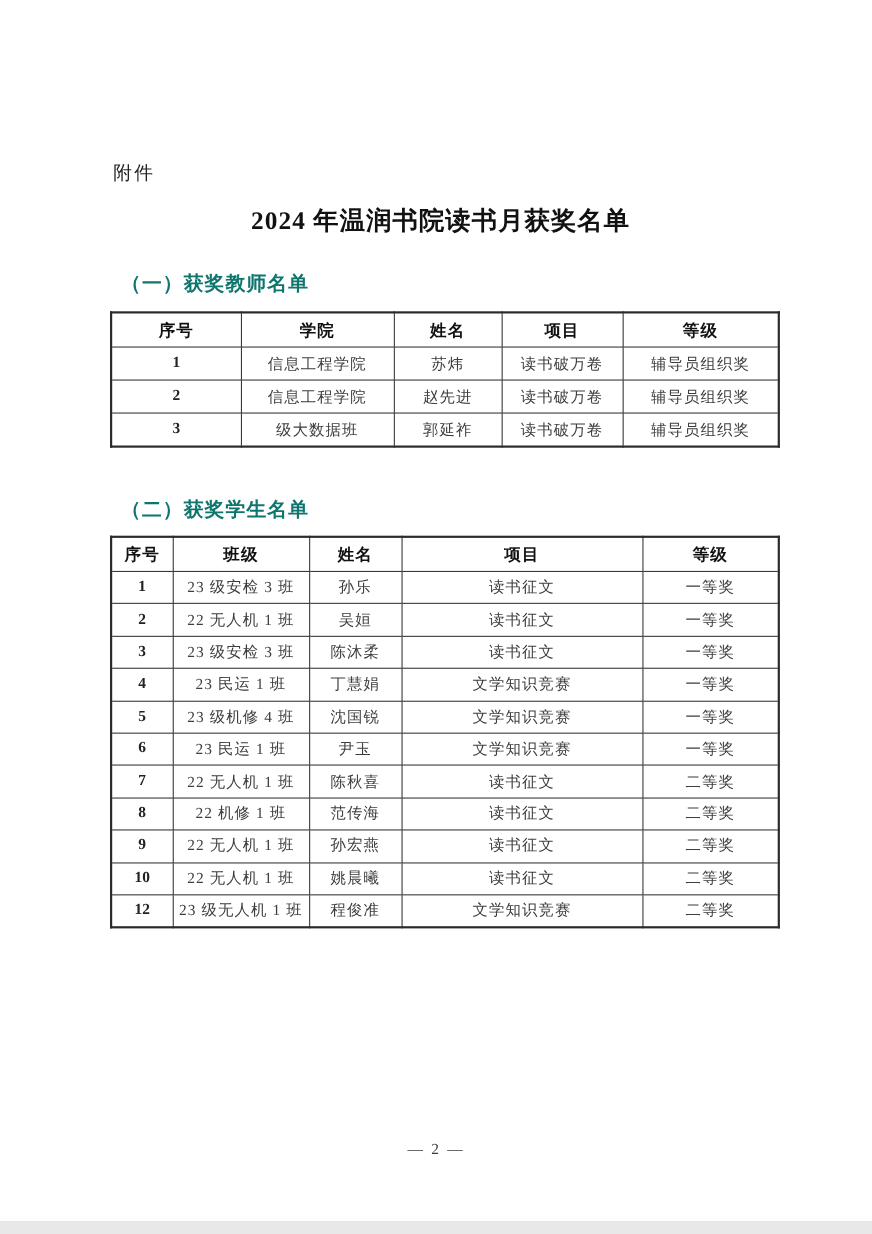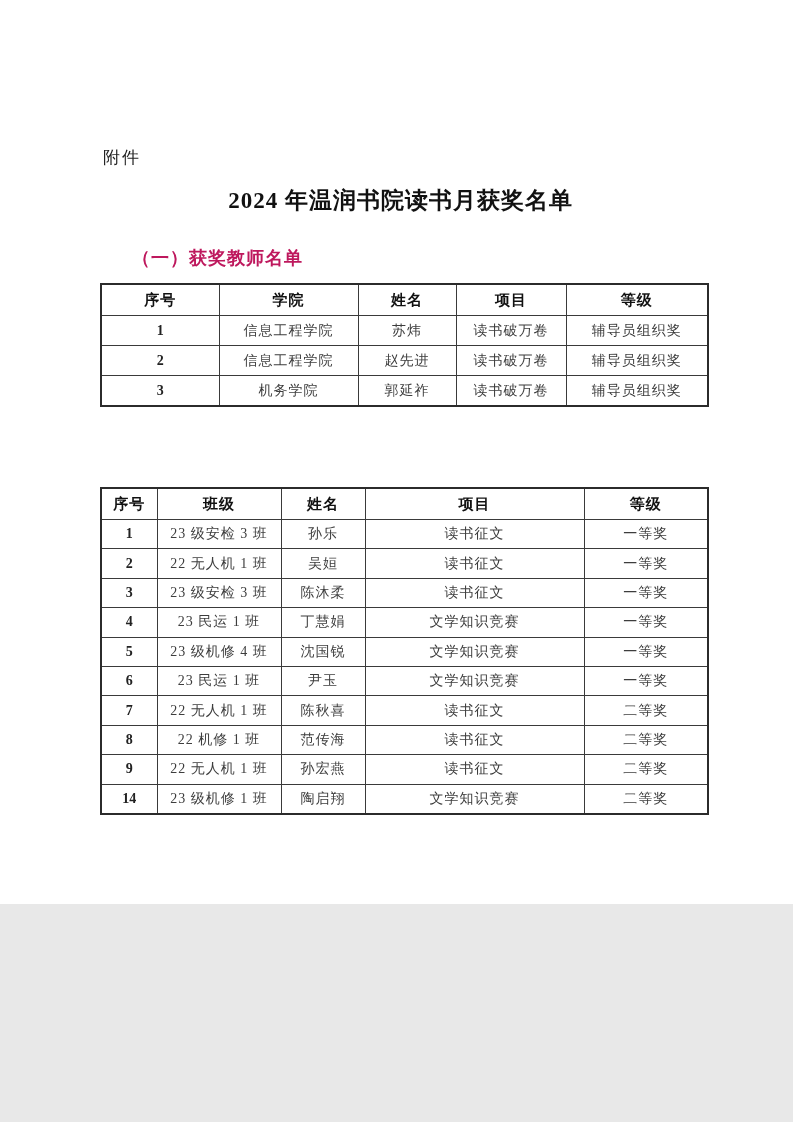--- a/index.html
+++ b/index.html
@@ -4,21 +4,21 @@
 <style>
   html, body {
     margin: 0;
     padding: 0;
     background: #e8e8e8;
     font-family: "Liberation Serif", serif;
   }
   .page {
     position: relative;
     width: 793px;
-    height: 904px;
+    height: 1110px;
     margin: 0 auto;
     background: #ffffff;
     color: #1a1a1a;
     overflow: hidden;
   }
   .attachment-label {
     position: absolute;
     left: 103px;
     top: 146px;
     font-size: 17px;
@@ -34,23 +34,22 @@
     font-size: 23px;
     font-weight: bold;
     color: #111;
     letter-spacing: 1px;
   }
   .section-heading {
     position: absolute;
     left: 110px;
     font-size: 18px;
     font-weight: bold;
-    color: #be185d;
-    letter-spacing: 1px;
-    margin-left: 22px;
+    color: #0f766e;
+    letter-spacing: 1px;
   }
   .section-heading.s1 { top: 246px; }
   .section-heading.s2 { top: 451px; }
 
   table.award-table {
     position: absolute;
     left: 100px;
     border-collapse: collapse;
     table-layout: fixed;
     width: 607px;
@@ -138,28 +137,29 @@
         </tr>
         <tr>
           <td class="num-cell">2</td>
           <td>信息工程学院</td>
           <td>赵先进</td>
           <td>读书破万卷</td>
           <td>辅导员组织奖</td>
         </tr>
         <tr>
           <td class="num-cell">3</td>
-          <td>机务学院</td>
+          <td>级大数据班</td>
           <td>郭延祚</td>
           <td>读书破万卷</td>
           <td>辅导员组织奖</td>
         </tr>
       </tbody>
     </table>
 
+  <div class="section-heading s2">（二）获奖学生名单</div>
 
   <table class="award-table t2">
     <colgroup>
       <col style="width:56px">
       <col style="width:124px">
       <col style="width:84px">
       <col style="width:219px">
       <col style="width:124px">
     </colgroup>
   <thead>
@@ -229,23 +229,30 @@
           <td>二等奖</td>
         </tr>
         <tr>
           <td class="num-cell">9</td>
           <td>22 无人机 1 班</td>
           <td>孙宏燕</td>
           <td>读书征文</td>
           <td>二等奖</td>
         </tr>
         <tr>
-          <td class="num-cell">14</td>
-          <td>23 级机修 1 班</td>
-          <td>陶启翔</td>
+          <td class="num-cell">10</td>
+          <td>22 无人机 1 班</td>
+          <td>姚晨曦</td>
+          <td>读书征文</td>
+          <td>二等奖</td>
+        </tr>
+        <tr>
+          <td class="num-cell">12</td>
+          <td>23 级无人机 1 班</td>
+          <td>程俊准</td>
           <td>文学知识竞赛</td>
           <td>二等奖</td>
         </tr>
       </tbody>
     </table>
 
   <div class="page-footer">— 2 —</div>
 
 </div>
 

